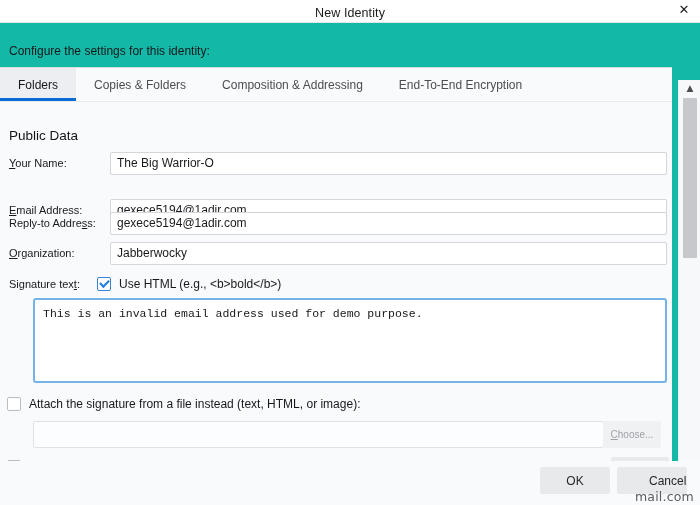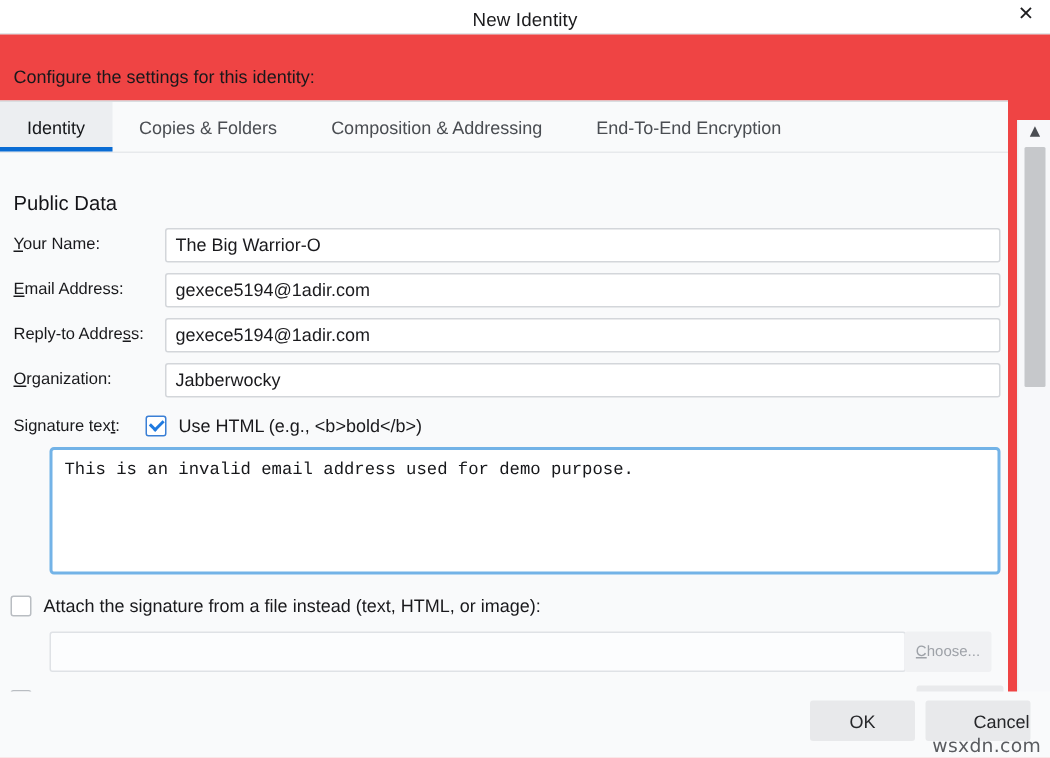--- a/index.html
+++ b/index.html
@@ -50,21 +50,21 @@
     cursor: pointer;
     font-family: "DejaVu Sans", sans-serif;
   }
 
   
   .dialog-body {
     position: absolute;
     left: 0; top: 22px;
     width: 700px;
     height: 483px;
-    background: #ef4444;
+    background: #14b8a6;
     border-top: 1px solid #e3e5e8;
   }
 
   .configure-label {
     position: absolute;
     left: 9px; top: 21px;
     font-size: 12px;
     color: #18181b;
   }
 
@@ -316,21 +316,21 @@
     <div class="titlebar-title">New Identity</div>
     <div class="close-btn">✕</div>
   </div>
 
   <div class="dialog-body">
 
     <div class="configure-label">Configure the settings for this identity:</div>
 
     <div class="tabstrip">
       <div class="tab active">
-        <span>Identity</span>
+        <span>Folders</span>
       </div>
       <div class="tab">
         <span>Copies &amp; Folders</span>
       </div>
       <div class="tab">
         <span>Composition &amp; Addressing</span>
       </div>
       <div class="tab">
         <span>End-To-End Encryption</span>
       </div>
@@ -338,21 +338,21 @@
 
     <div class="content">
 
       <div class="section-title">Public Data</div>
 
       <div class="field-row" style="top:49px;">
         <div class="field-label"><u>Y</u>our Name:</div>
         <input class="field-input" type="text" value="The Big Warrior-O" style="">
       </div>
 
-      <div class="field-row" style="top:79px;padding-left:20px;">
+      <div class="field-row" style="top:96px;padding-left:20px;">
         <div class="field-label"><u>E</u>mail Address:</div>
         <input class="field-input" type="text" value="gexece5194@1adir.com" style="">
       </div>
 
       <div class="field-row" style="top:109px;">
         <div class="field-label">Reply-to Addre<u>s</u>s:</div>
         <input class="field-input" type="text" value="gexece5194@1adir.com" style="">
       </div>
 
       <div class="field-row" style="top:170px;">
@@ -391,15 +391,15 @@
       <div class="vscroll-arrow down">▼</div>
     </div>
 
   </div>
 
   <div class="footer">
     <button class="dlg-btn ok">OK</button>
     <button class="dlg-btn cancel">Cancel</button>
   </div>
 
-  <div class="watermark">wsxdn.com</div>
+  <div class="watermark">mail.com</div>
 
 </div>
 
 </body></html>

